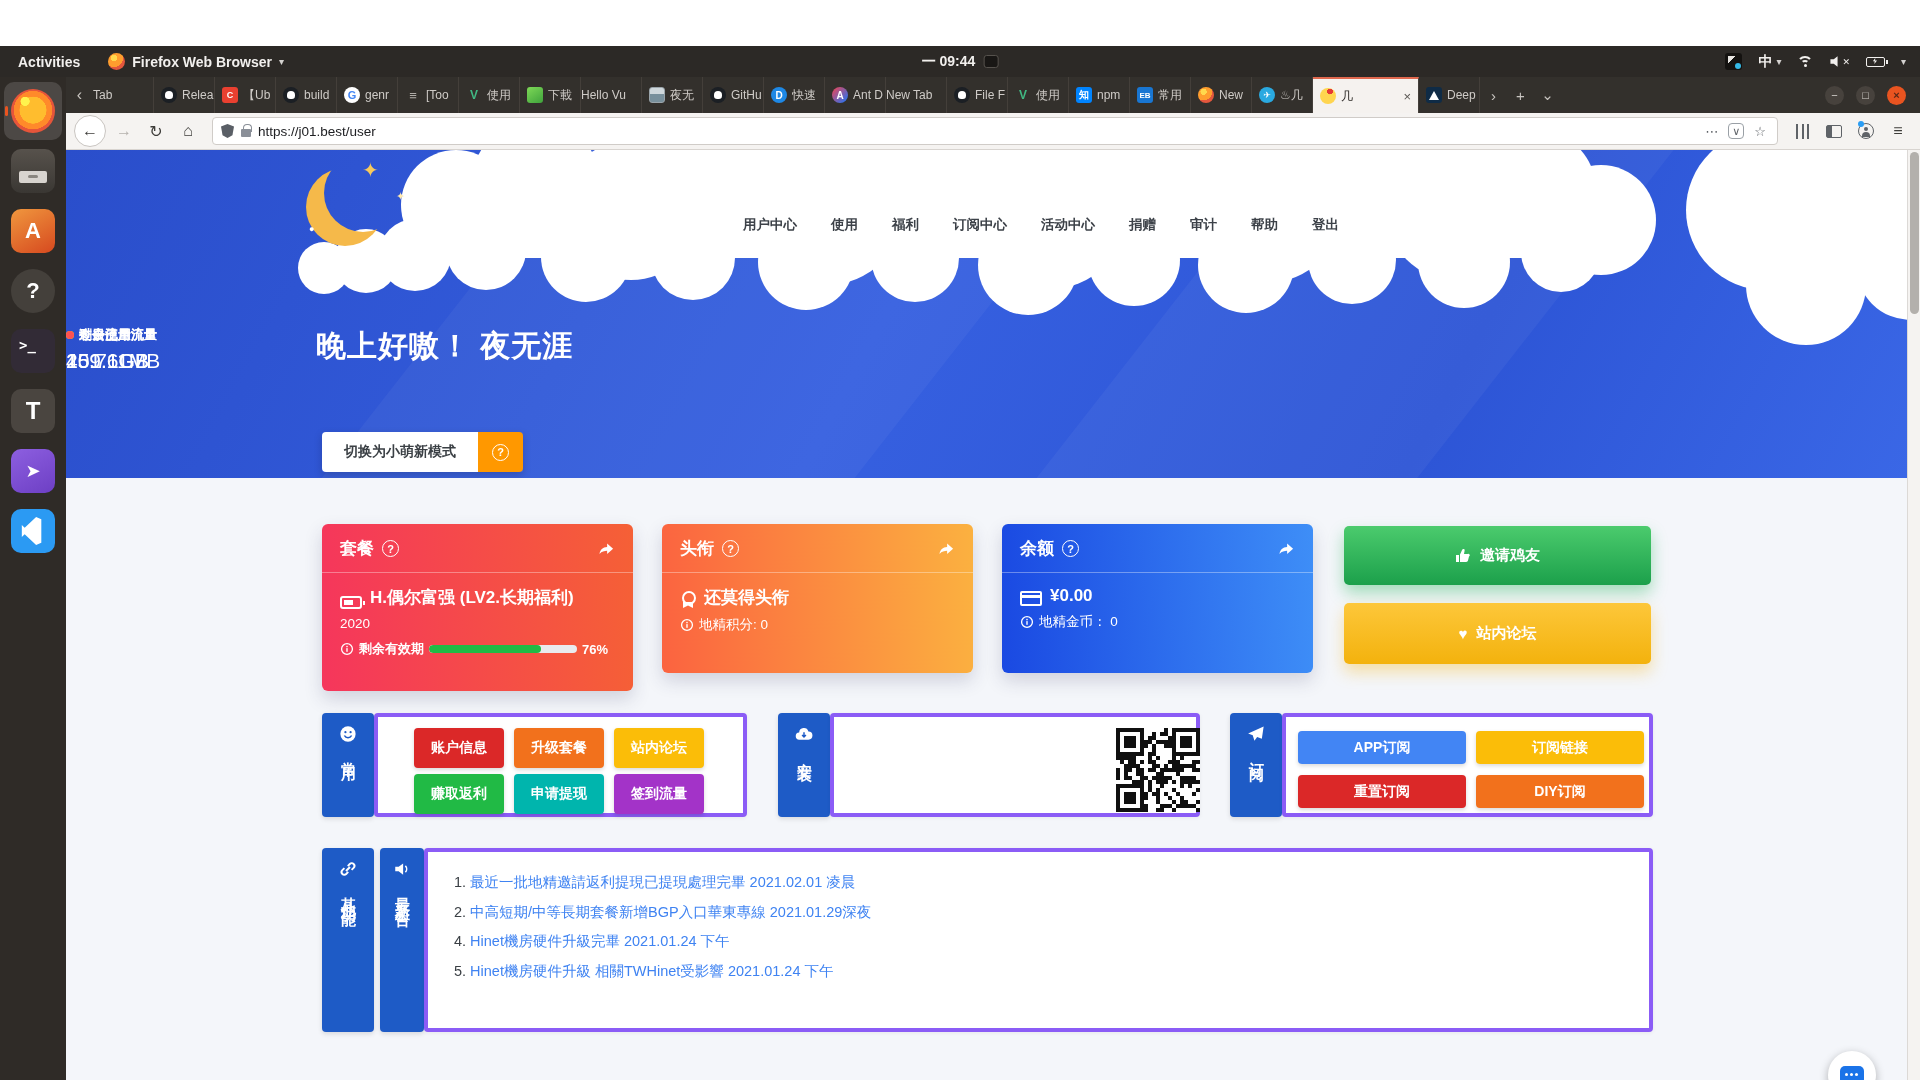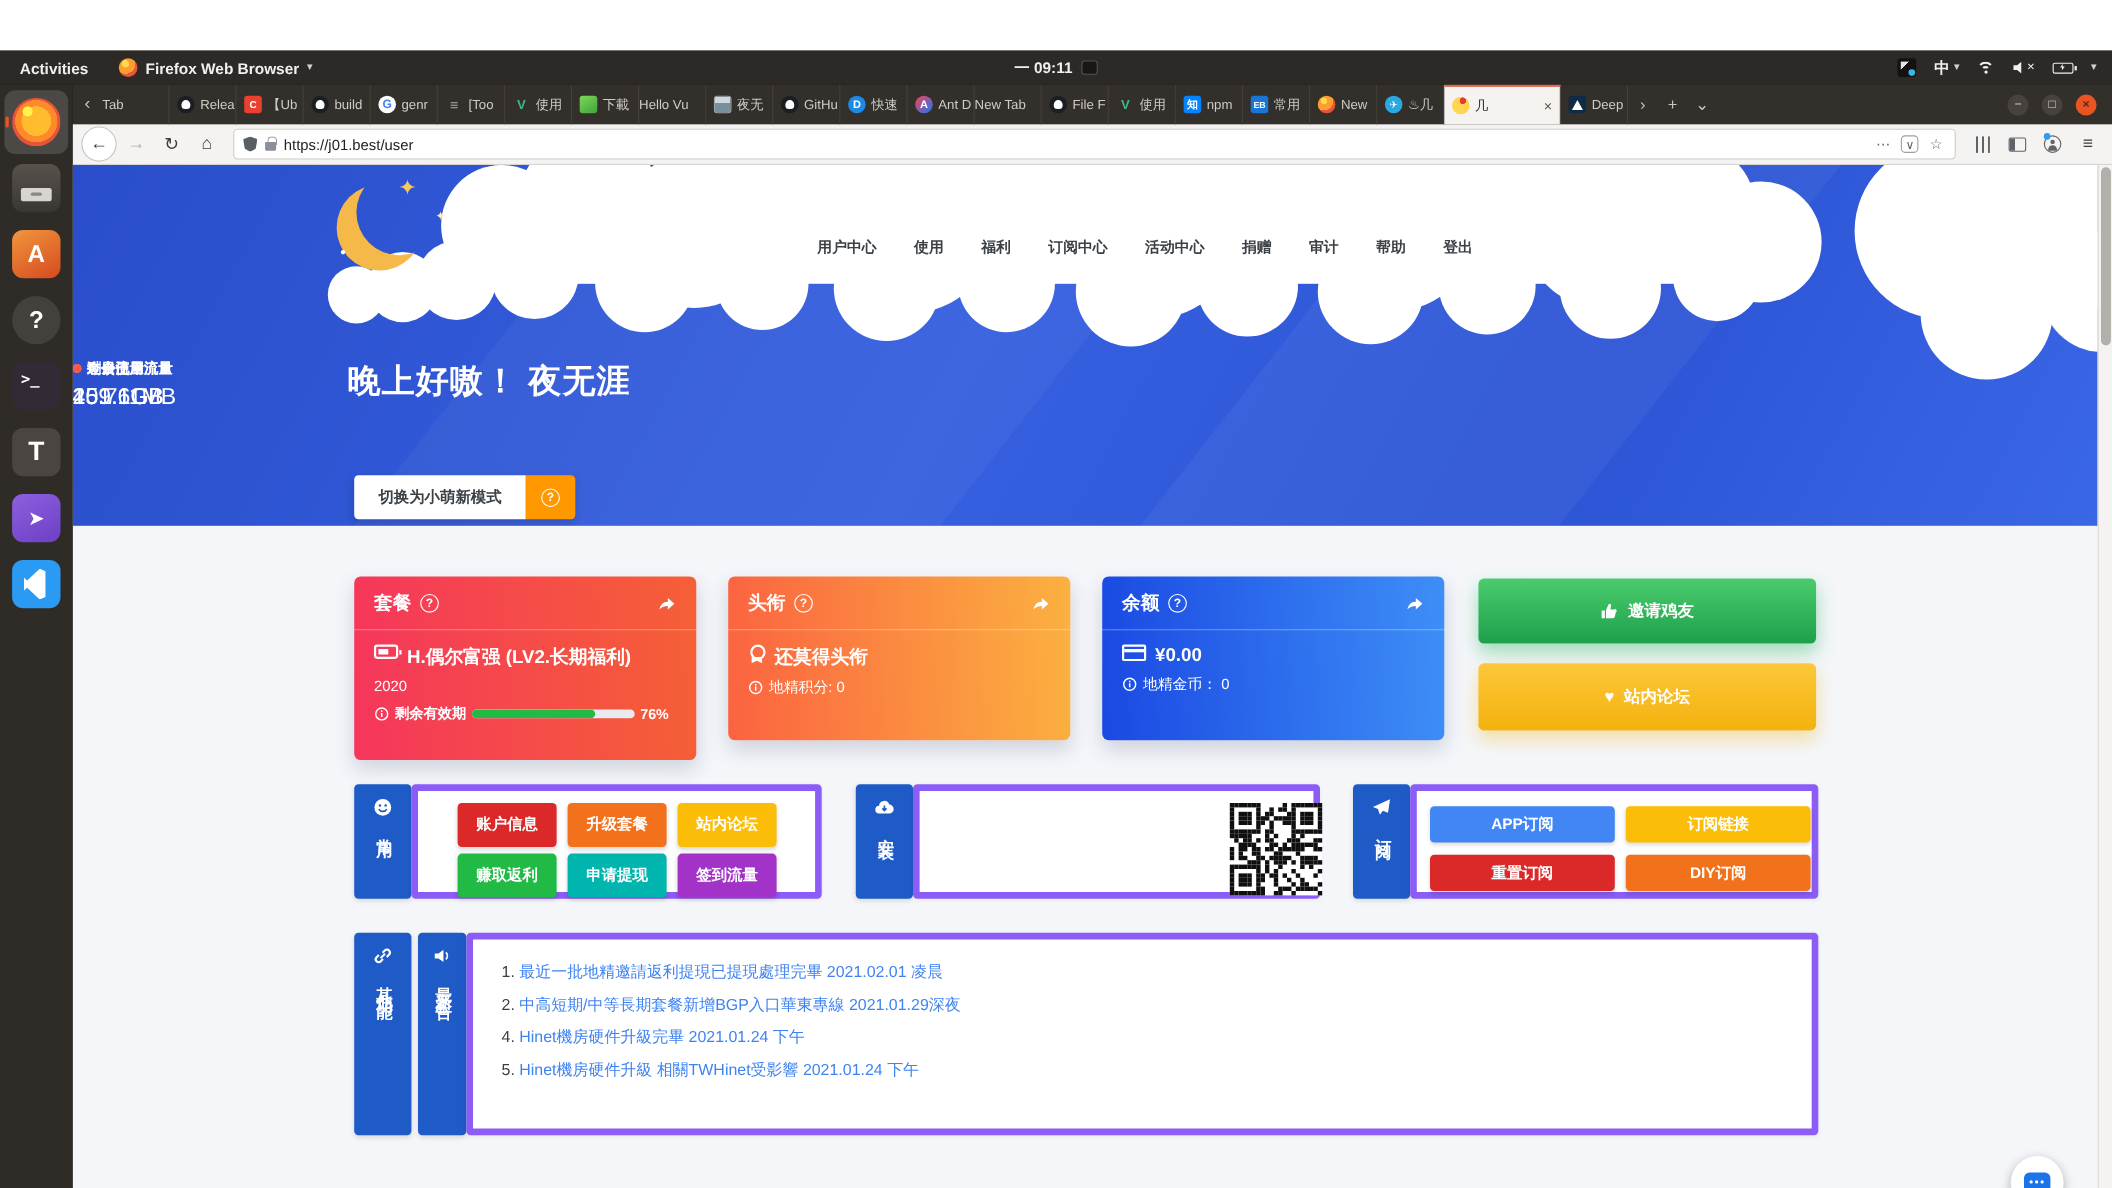--- a/index.html
+++ b/index.html
@@ -131,21 +131,21 @@
 
   
   .card { position:absolute; border-radius:6px; color:#fff; box-shadow:0 8px 18px rgba(50,50,93,.18); }
   .card.plan { left:256px; top:374px; width:311px; height:167px; background:linear-gradient(87deg,#f5365c,#f56036); }
   .card.title-card { left:596px; top:374px; width:311px; height:149px; background:linear-gradient(87deg,#fb6340,#fbb140); }
   .card.balance { left:936px; top:374px; width:311px; height:149px; background:linear-gradient(87deg,#1a49e2,#3e8ef7); }
   .card-head { display:flex; align-items:center; padding:13px 18px 12px; border-bottom:1px solid rgba(255,255,255,.35); font-size:17px; font-weight:700; }
   .card-head .qmark { margin-left:8px; }
   .share-ic { margin-left:auto; }
   .card-body { padding:13px 18px 0; }
-  .card-line1 { display:flex; align-items:flex-start; gap:8px; font-size:17px; font-weight:700; }
+  .card-line1 { display:flex; align-items:flex-end; gap:8px; font-size:17px; font-weight:700; }
   .card-sub { margin-top:7px; font-size:13.5px; }
   .info-row { display:flex; align-items:center; gap:5px; margin-top:9px; font-size:13px; font-weight:700; }
   .prog { width:148px; height:8px; border-radius:4px; background:#e9ebee; overflow:hidden; }
   .prog i { display:block; height:100%; background:#21ba45; border-radius:4px; }
   .batt-ic { width:22px; height:13px; border:2px solid #fff; border-radius:3px; position:relative; }
   .batt-ic::before { content:""; position:absolute; left:2px; top:2px; bottom:2px; width:9px; background:#fff; }
   .batt-ic::after { content:""; position:absolute; right:-5px; top:2.5px; width:2.5px; height:4px; background:#fff; }
   .medal-ic { position:relative; width:16px; height:18px; }
   .medal-ic::before { content:""; position:absolute; left:2px; top:0; width:10px; height:10px; border:2px solid #fff; border-radius:50%; }
   .medal-ic::after { content:""; position:absolute; left:3px; top:11px; width:10px; height:6px; background:#fff; clip-path:polygon(0 0,100% 0,100% 100%,50% 60%,0 100%); }
@@ -153,21 +153,21 @@
   .ccard-ic::before { content:""; position:absolute; left:0; top:2px; width:100%; height:3px; background:#fff; }
 
   .big-btn { position:absolute; border:none; border-radius:5px; color:#fff; font-size:15px; font-weight:700; display:flex; align-items:center; justify-content:center; gap:9px; cursor:pointer; }
   .big-btn.invite { left:1278px; top:376px; width:307px; height:59px; background:linear-gradient(180deg,#4bcb6d,#1ca04b); box-shadow:0 8px 16px rgba(40,180,90,.4); }
   .big-btn.copy { left:1278px; top:453px; width:307px; height:61px; background:linear-gradient(180deg,#fdc73a,#f3b20d); box-shadow:0 8px 16px rgba(245,185,40,.4); }
   .heart { font-size:15px; }
 
   
   .vtab { position:absolute; width:52px; background:#1e5bc6; border-radius:4px; color:#fff; display:flex; flex-direction:column; align-items:center; padding-top:12px; gap:7px; box-shadow:0 2px 5px rgba(0,0,0,.12); }
   .vtab .vlabel { writing-mode:vertical-rl; text-orientation:upright; font-size:15px; font-weight:700; letter-spacing:5px; }
-  .panel { position:absolute; background:#fff; border:6px solid #8b5cf6; border-radius:4px; box-shadow:0 1px 4px rgba(0,0,0,.06); }
+  .panel { position:absolute; background:#fff; border:4px solid #8b5cf6; border-radius:4px; box-shadow:0 1px 4px rgba(0,0,0,.06); }
   .vtab.common { left:256px; top:563px; height:104px; }
   .panel.common { left:308px; top:563px; width:373px; height:104px; }
   .vtab.install { left:712px; top:563px; height:104px; }
   .panel.install { left:764px; top:563px; width:370px; height:104px; }
   .vtab.subscribe { left:1164px; top:563px; height:104px; }
   .panel.subscribe { left:1216px; top:563px; width:371px; height:104px; }
   .cbtn-grid { position:absolute; left:36px; top:11px; display:grid; grid-template-columns:repeat(3,90px); grid-auto-rows:40px; gap:6px 10px; }
   .cbtn { border:none; border-radius:4px; color:#fff; font-size:14px; font-weight:700; cursor:pointer; box-shadow:0 2px 4px rgba(0,0,0,.15); }
   .pill-grid { position:absolute; left:10px; top:12px; display:grid; grid-template-columns:repeat(2,128px); grid-auto-rows:34px; gap:12px 9px; }
   .pill { border:2px solid #d8dde6; background:#fff; border-radius:17px; color:#4a4f57; font-size:15px; display:flex; align-items:center; justify-content:center; gap:7px; cursor:pointer; }
@@ -208,21 +208,21 @@
 <div class="screen">
 
   <div class="topbar">
     <div class="tb-activities">Activities</div>
     <div class="tb-appmenu">
       <span class="ff-mini"></span>
       <span>Firefox Web Browser</span>
       <span class="tb-caret">▾</span>
     </div>
     <div class="tb-clock">
-      <span>一 09:11</span>
+      <span>一 09:44</span>
       <span class="clock-badge"></span>
     </div>
     <div class="tb-tray">
       <span class="ime-box"></span>
       <span class="zh-ind">
           <span>中</span>
           <span class="tb-caret">▾</span>
         </span>
       <span class="tray-wifi">
           <i class="w1"></i>

